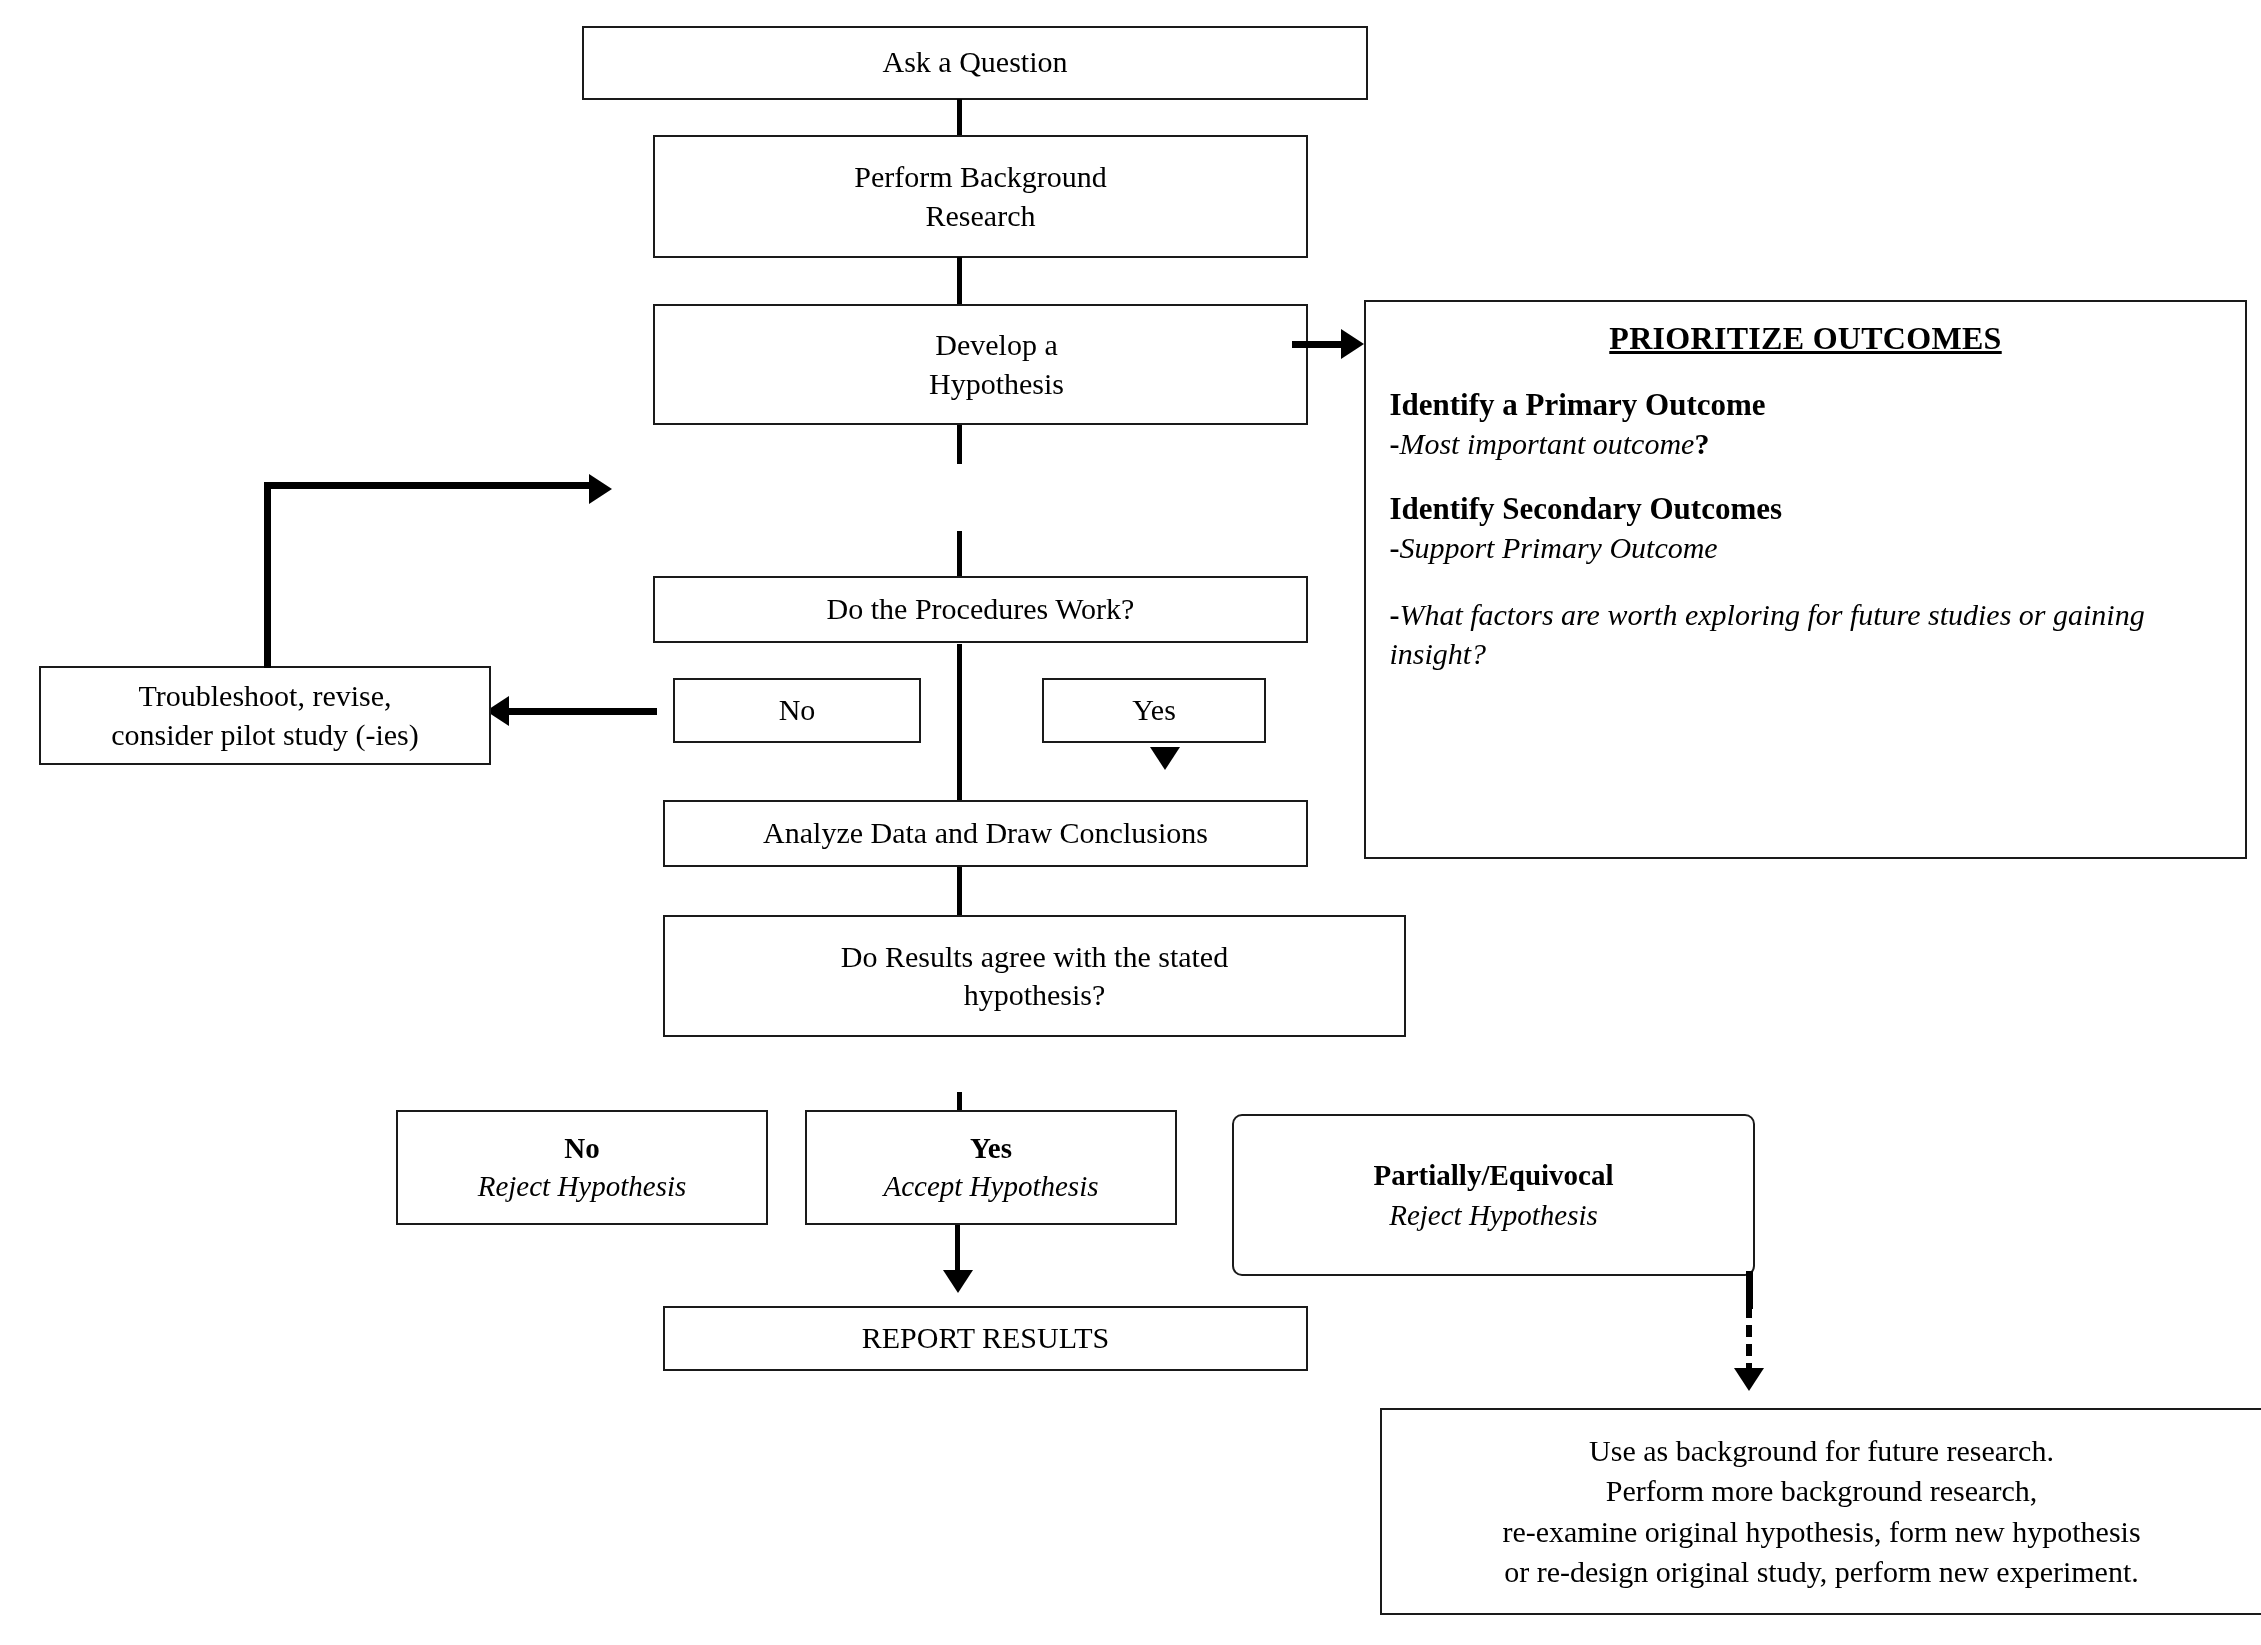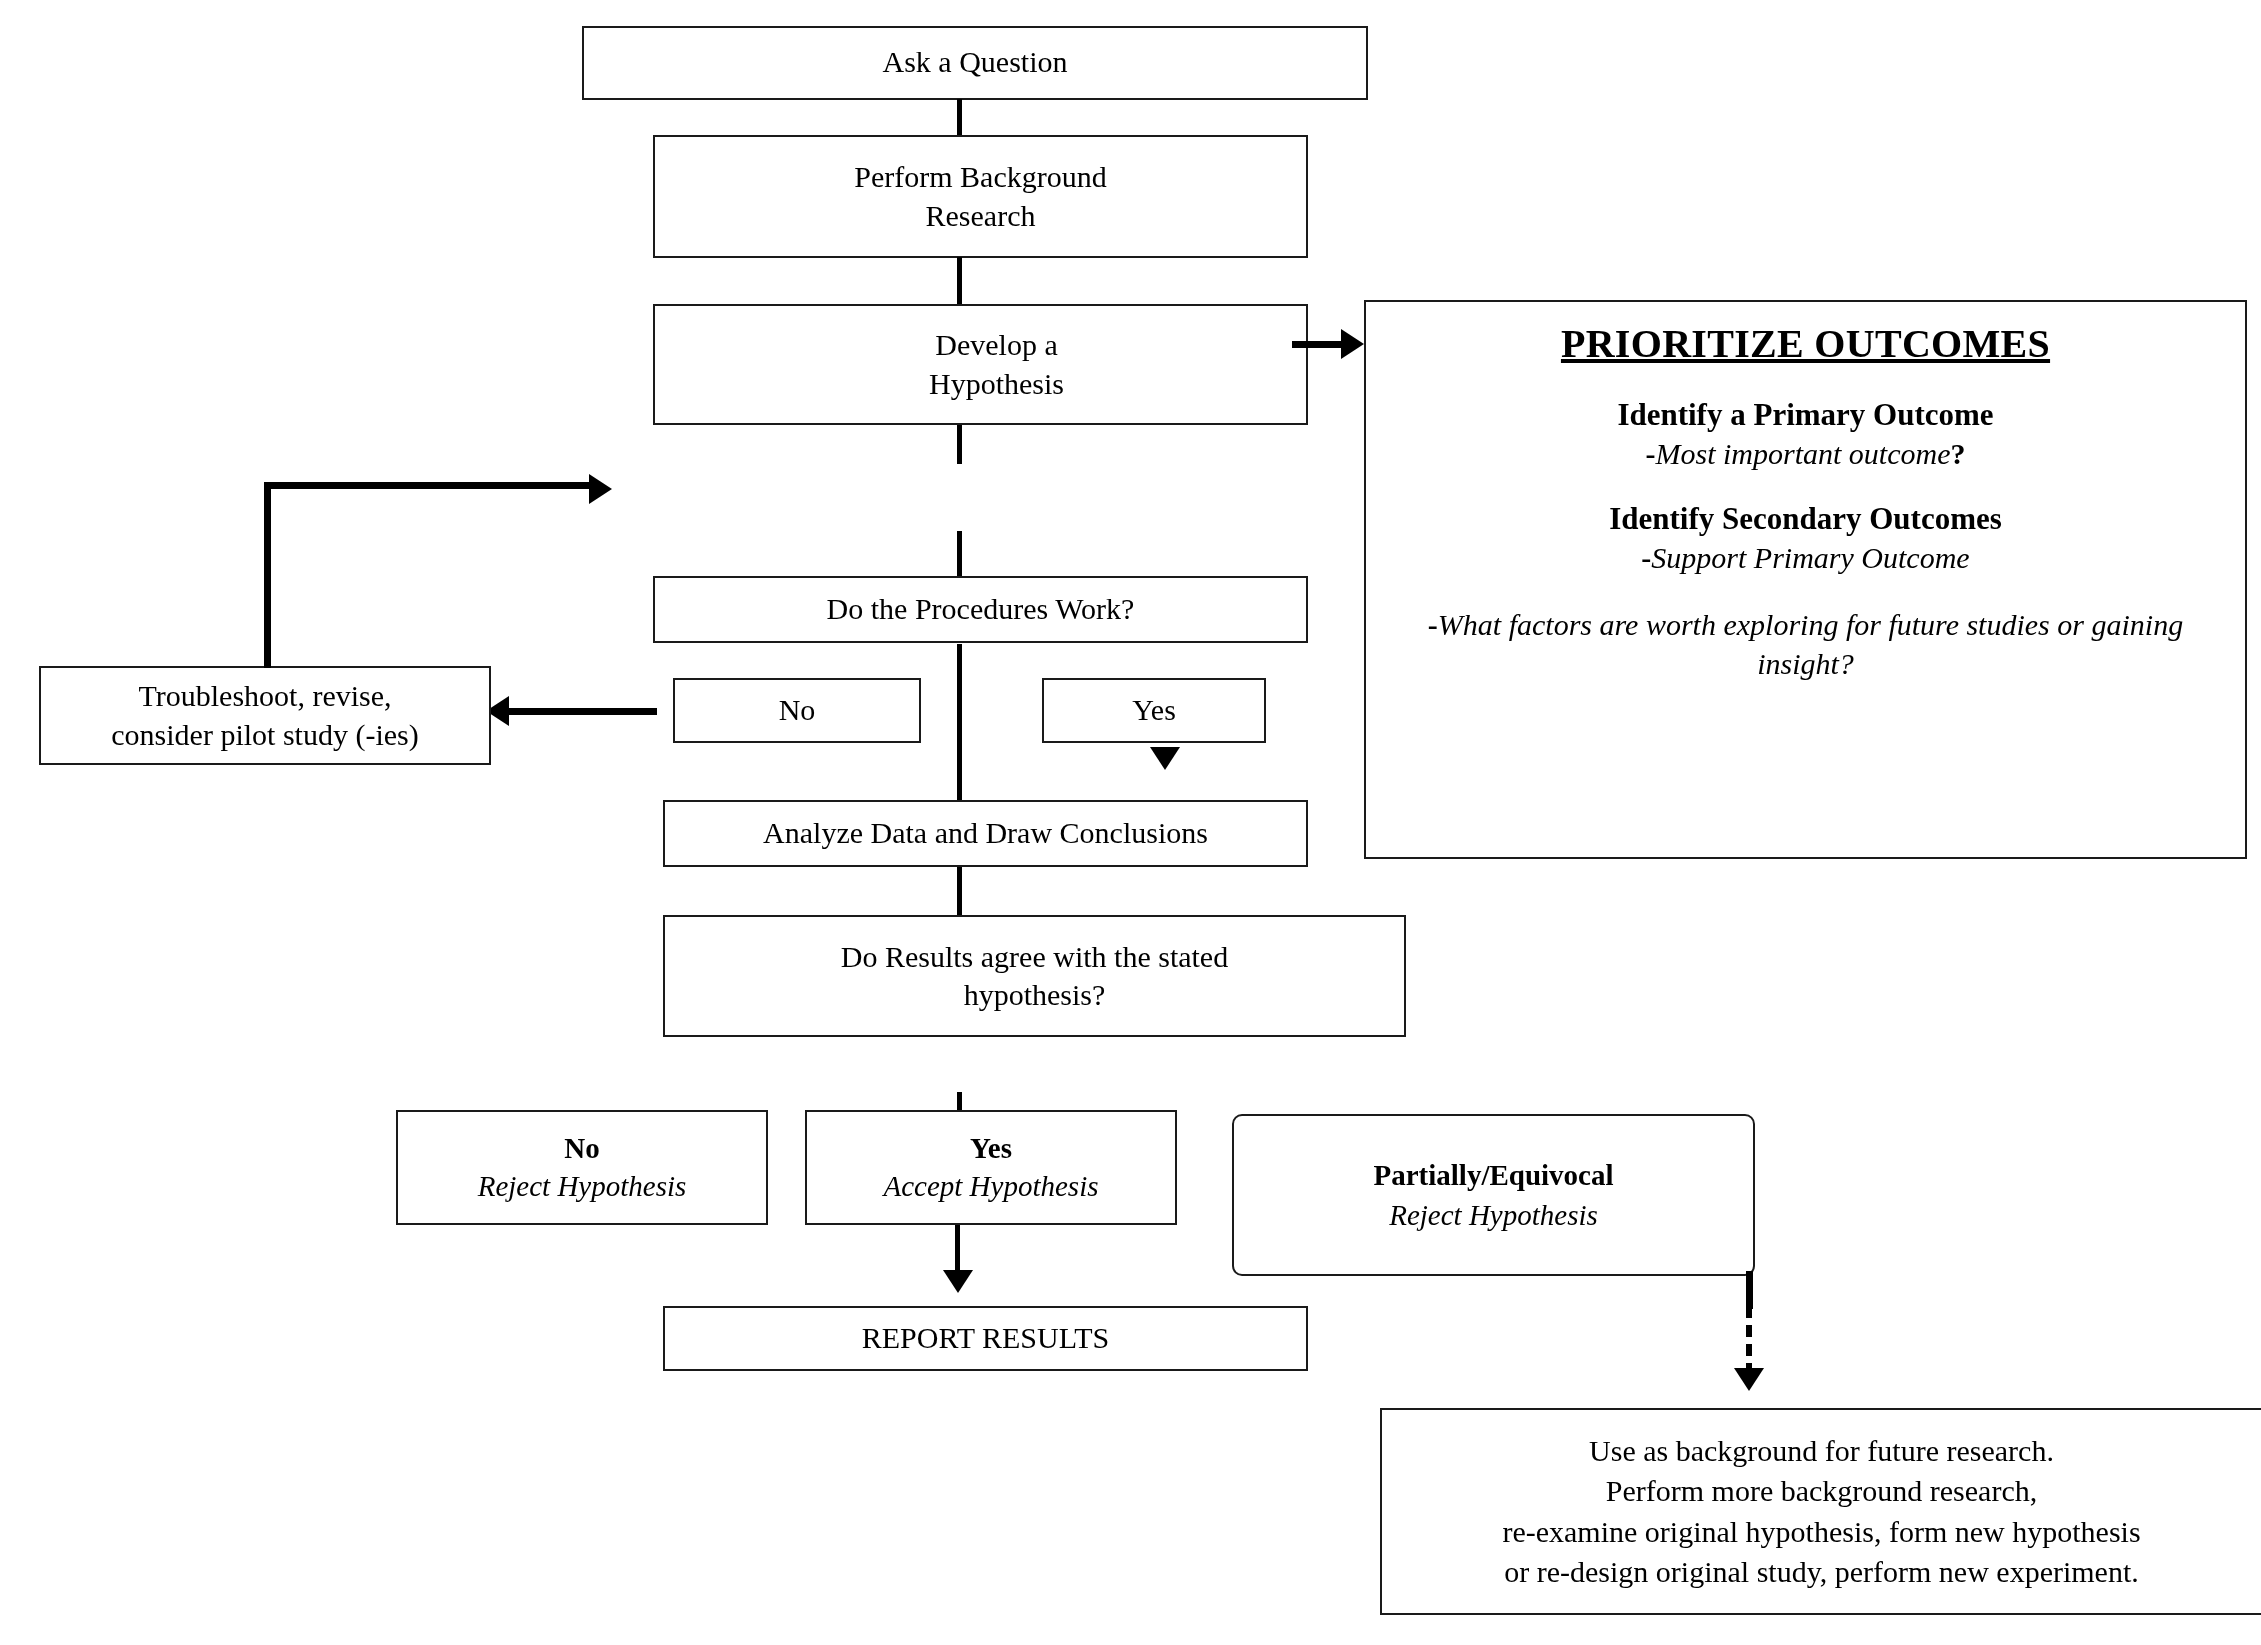--- a/index.html
+++ b/index.html
@@ -65,26 +65,26 @@
   #panel{
     position:absolute;
     box-sizing:border-box;
     border:2.1px solid #1a1a1a;
     background:#fff;
     padding:18px 23.4px 20.7px 23.4px;
   }
   #panel .panel-title{
     text-align:center;
     font-weight:bold;
-    font-size:40px;
+    font-size:32px;
     text-decoration:underline;
     letter-spacing:0.3px;
     margin-bottom:29px;
   }
-  #panel .grp{ margin-bottom:27.5px;text-align:center; }
+  #panel .grp{ margin-bottom:27.5px; }
   #panel .grp:last-child{ margin-bottom:0; }
   #panel .grp-head{ font-weight:bold; font-size:31px; line-height:1.22; }
   #panel .grp-sub{ font-style:italic; font-size:30px; line-height:1.3; }
   #panel .grp-sub b{ font-style:normal; }
   .dash-lead{ font-weight:bold; font-style:normal; }
 </style>
 </head>
 <body>
 
 <div id="canvas">

